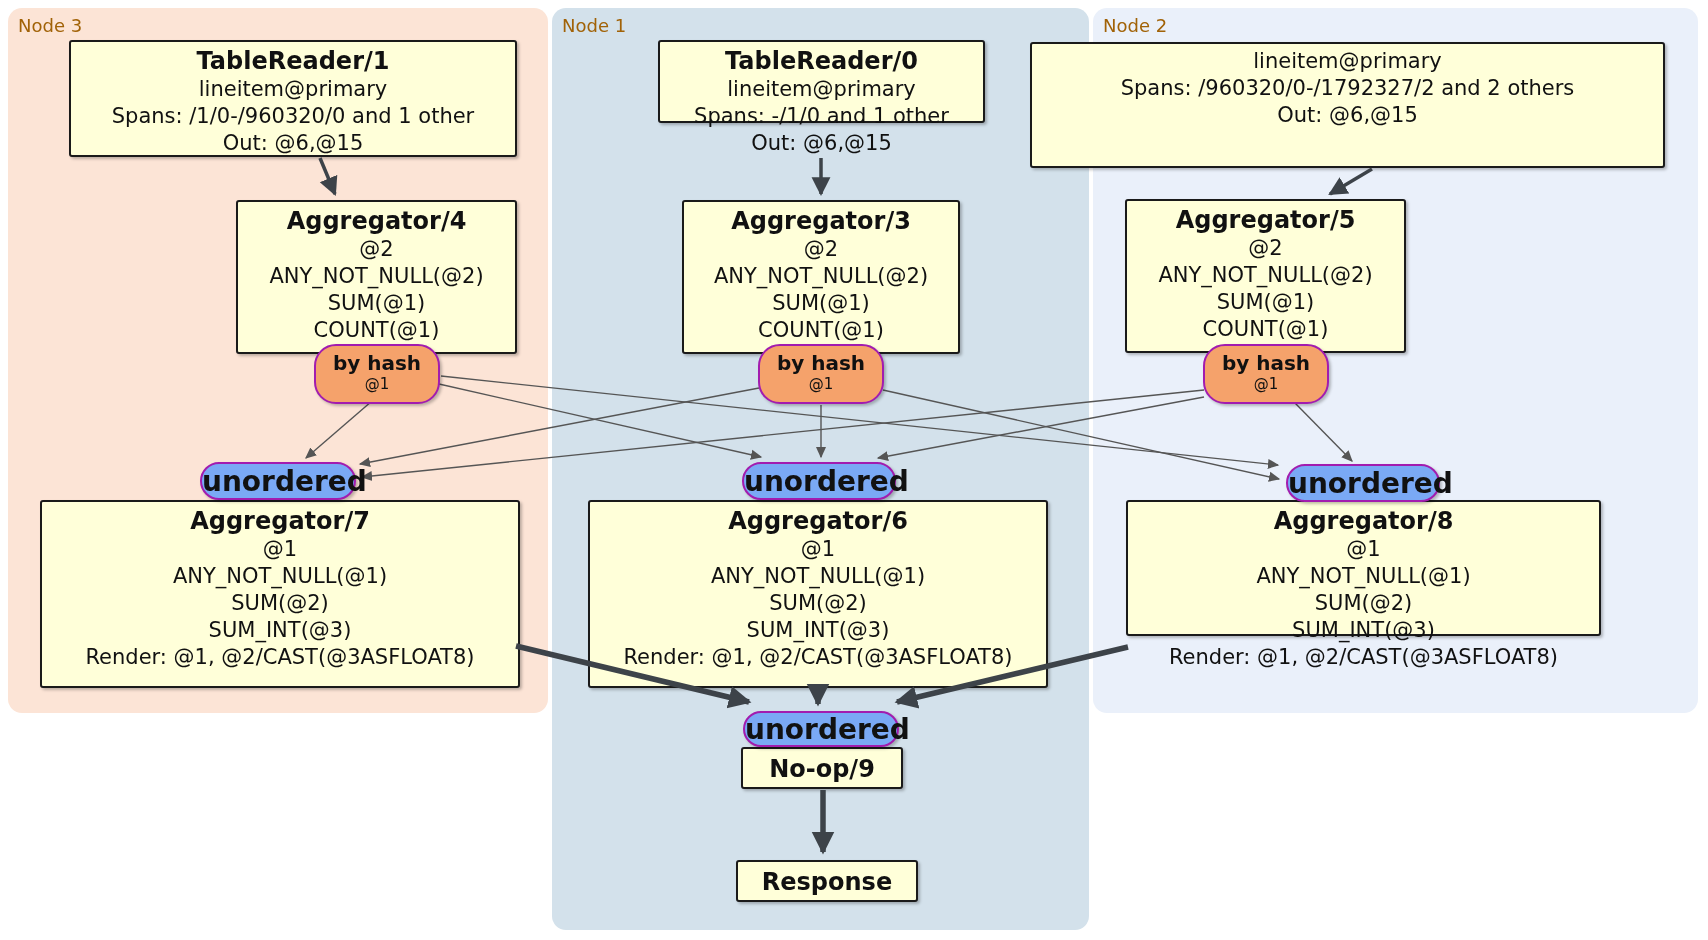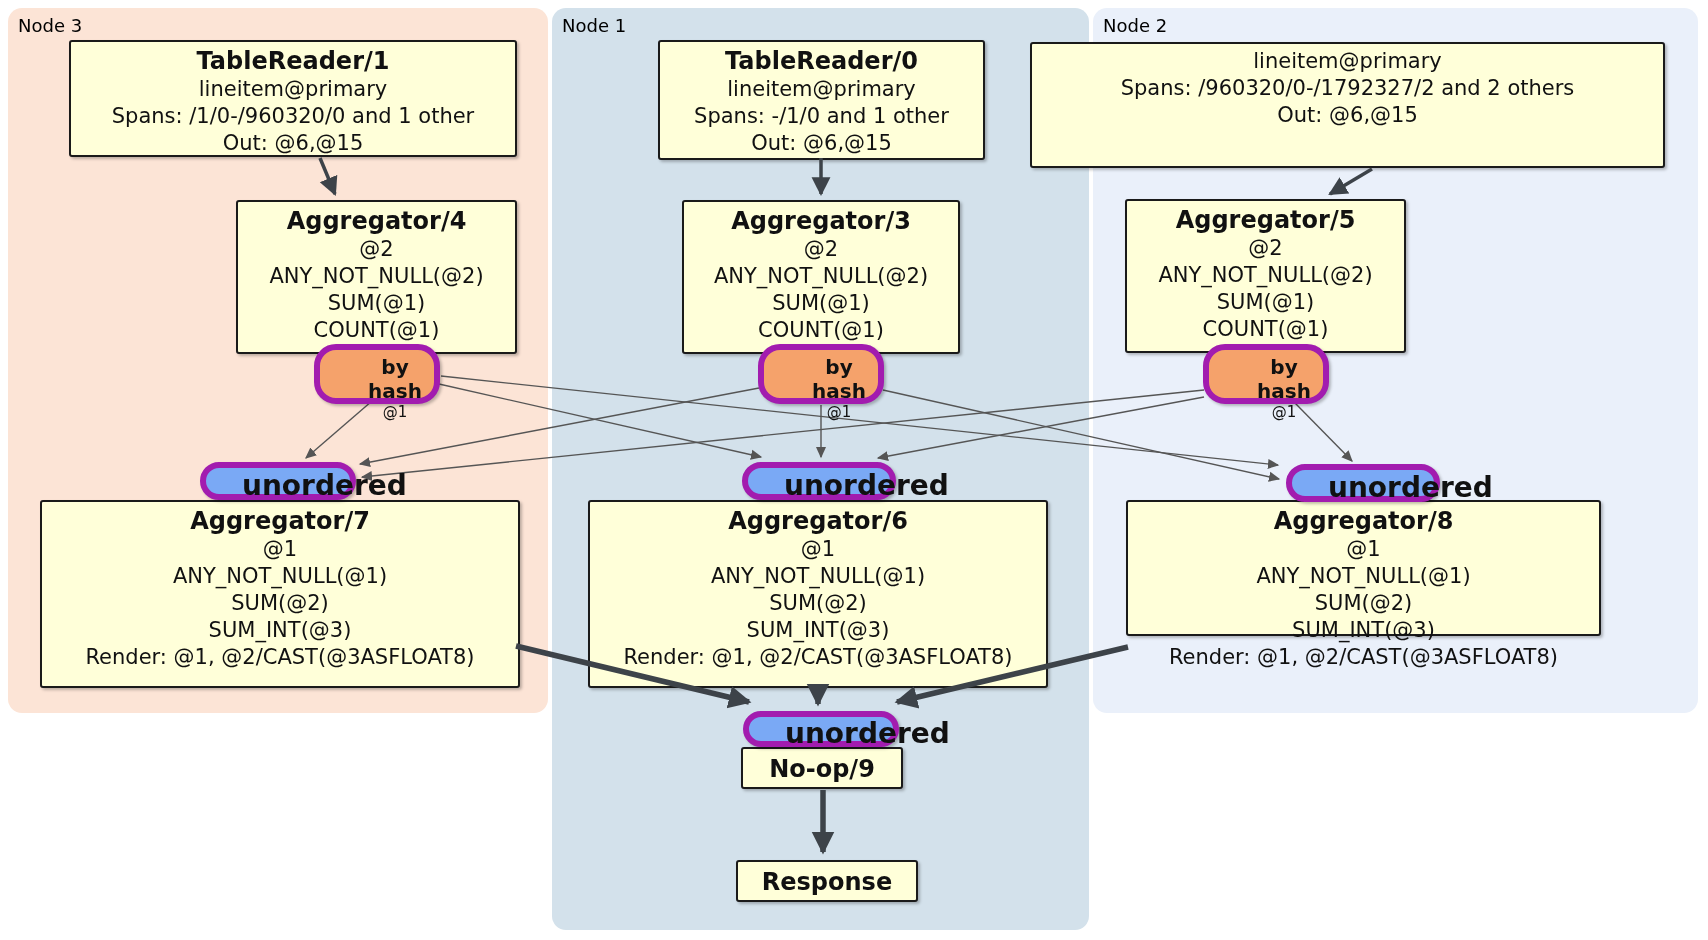--- a/index.html
+++ b/index.html
@@ -1,55 +1,55 @@
 <!DOCTYPE html>
 <html><head>
 <meta charset="utf-8">
 <style>
   html,body{margin:0;padding:0;background:#ffffff;}
   body{font-family:"DejaVu Sans","Liberation Sans",sans-serif;color:#111;}
   #canvas{position:relative;width:1708px;height:940px;background:#fff;overflow:hidden;}
 
   .region{position:absolute;border-radius:14px;}
-  .region-label{position:absolute;font-size:18px;color:#000000;}
+  .region-label{position:absolute;font-size:18px;color:#a16207;}
 
   #region-node3{left:8px;top:8px;width:540px;height:705px;background:#fce4d6;}
   #region-node1{left:552px;top:8px;width:537px;height:922px;background:#d3e1eb;}
   #region-node2{left:1093px;top:8px;width:605px;height:705px;background:#eaf0fa;}
 
   #edges{position:absolute;left:0;top:0;width:1708px;height:940px;pointer-events:none;z-index:3;}
 
   .proc{
     position:absolute;z-index:2;background:#ffffd9;border:2px solid #1a1a1a;
     border-radius:3px;text-align:center;padding-top:4px;box-sizing:border-box;
     box-shadow:2px 2px 3px rgba(0,0,0,0.25);
   }
   .proc .t{font-weight:bold;font-size:24px;line-height:30px;}
   .proc .l{font-size:21px;line-height:27px;}
 
   .oval{
-    position:absolute;z-index:4;border:6px solid #a21caf;text-align:center;
-    box-sizing:border-box;box-shadow:2px 2px 3px rgba(0,0,0,0.25);padding-left:36px;
+    position:absolute;z-index:4;border:2px solid #a21caf;text-align:center;
+    box-sizing:border-box;box-shadow:2px 2px 3px rgba(0,0,0,0.25);
   }
   .hash{background:#f5a26b;border-radius:22px;padding-top:5px;}
   .hash .t{font-weight:bold;font-size:20px;line-height:24px;}
   .hash .d{font-size:15px;line-height:18px;}
   .stream{background:#7aa9f5;border-radius:19px;font-weight:bold;font-size:28px;}
 
   #hash-node3{left:314px;top:344px;width:126px;height:60px;}
   #hash-node1{left:758px;top:344px;width:126px;height:60px;}
   #hash-node2{left:1203px;top:344px;width:126px;height:60px;}
 
   #stream-node3{left:200px;top:462px;width:156px;height:38px;line-height:35px;}
   #stream-node1{left:742px;top:462px;width:154px;height:38px;line-height:35px;}
   #stream-node2{left:1286px;top:464px;width:154px;height:38px;line-height:35px;}
   #stream-final{left:743px;top:711px;width:156px;height:36px;line-height:33px;}
 
   #proc-tr1{left:69px;top:40px;width:448px;height:117px;}
-  #proc-tr0{left:658px;top:40px;width:327px;height:120px;}
+  #proc-tr0{left:658px;top:40px;width:327px;height:83px;}
   #proc-tr2{left:1030px;top:42px;width:635px;height:126px;}
   #proc-ag4{left:236px;top:200px;width:281px;height:154px;}
   #proc-ag3{left:682px;top:200px;width:278px;height:154px;text-align:center;}
   #proc-ag5{left:1125px;top:199px;width:281px;height:154px;}
   #proc-ag7{left:40px;top:500px;width:480px;height:188px;}
   #proc-ag6{left:588px;top:500px;width:460px;height:188px;}
   #proc-ag8{left:1126px;top:500px;width:475px;height:136px;}
   #proc-noop{left:741px;top:747px;width:162px;height:42px;padding-top:0;}
   #proc-noop .t{line-height:40px;}
   #proc-response{left:736px;top:860px;width:182px;height:42px;padding-top:0;}

